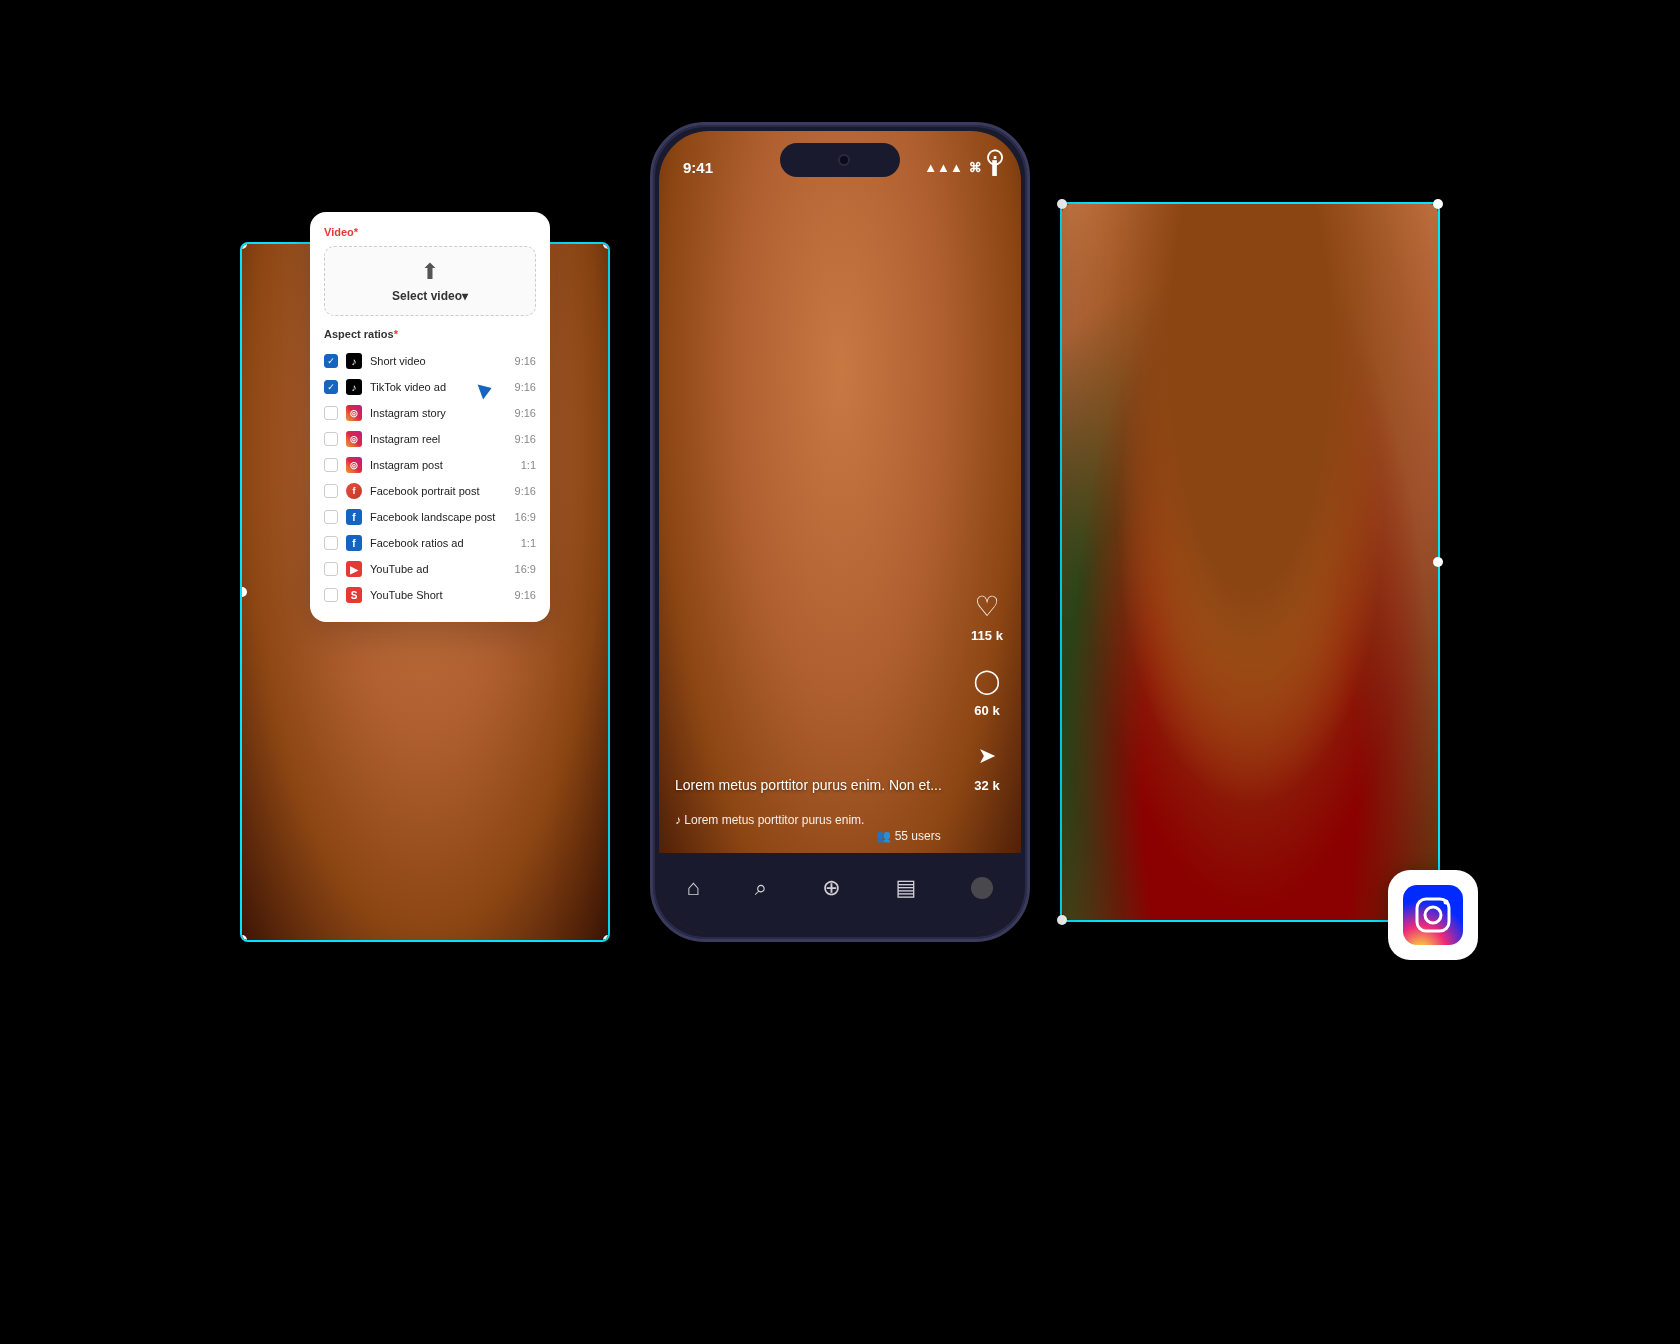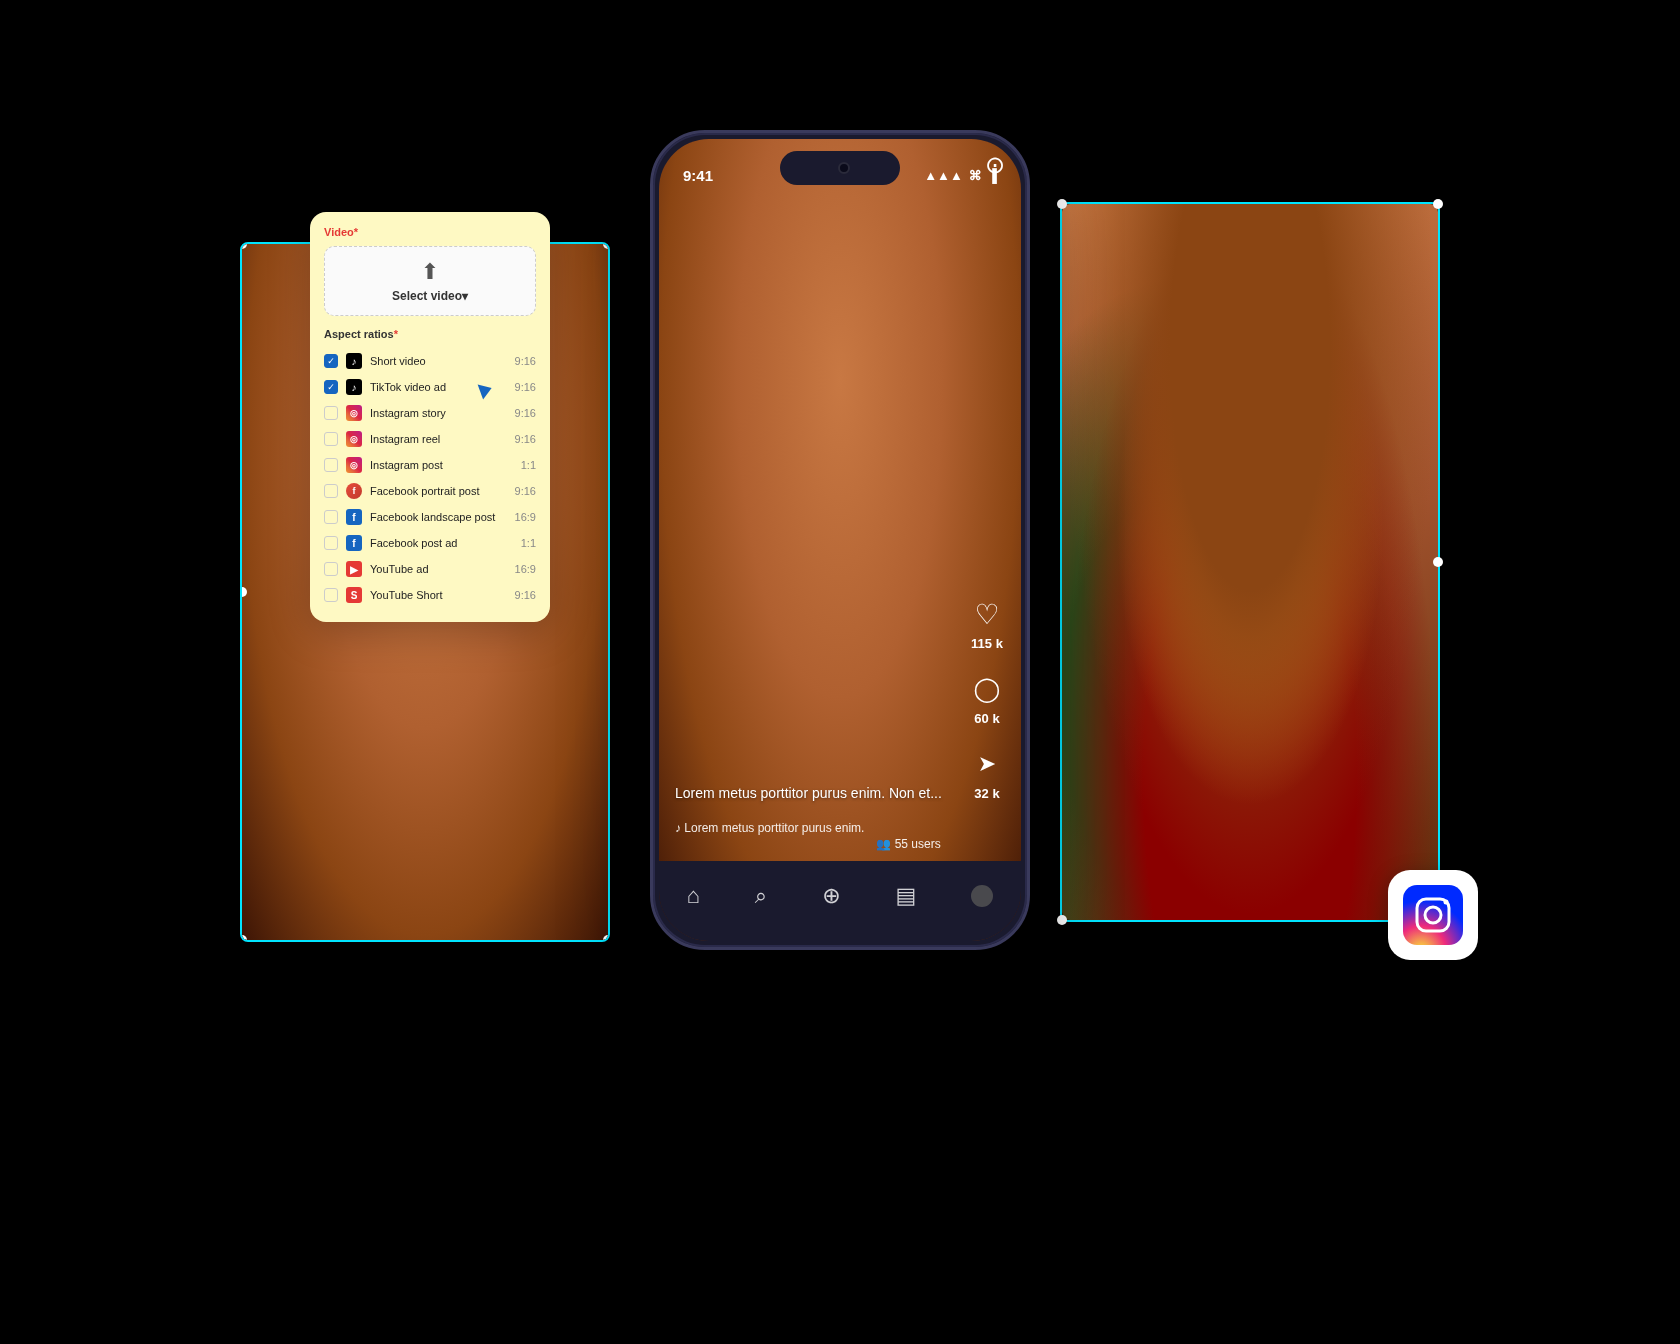--- a/index.html
+++ b/index.html
@@ -106,21 +106,21 @@
 
     .instagram-icon {
       width: 60px;
       height: 60px;
     }
 
     
     .phone-wrapper {
       position: absolute;
       left: 50%;
-      top: 8px;
+      top: 0;
       transform: translateX(-50%);
       z-index: 15;
     }
 
     .phone {
       width: 380px;
       height: 820px;
       background: #1a1a2e;
       border-radius: 55px;
       border: 3px solid #3a3a5c;
@@ -307,21 +307,21 @@
       border-radius: 3px;
       opacity: 0.3;
     }
 
     
     .ui-panel {
       position: absolute;
       left: 70px;
       top: 90px;
       width: 240px;
-      background: #fef9c3;
+      background: #ffffff;
       border-radius: 16px;
       padding: 14px;
       box-shadow: 0 8px 40px rgba(0,0,0,0.25);
       z-index: 25;
     }
 
     .panel-label {
       font-size: 11px;
       color: #333;
       font-weight: 600;
@@ -618,21 +618,21 @@
       <div class="aspect-item">
         <div class="aspect-checkbox"></div>
         <div class="platform-icon fb-landscape-icon" style="font-size:10px;font-weight:900;">f</div>
         <span class="aspect-name">Facebook landscape post</span>
         <span class="aspect-ratio">16:9</span>
       </div>
 
       <div class="aspect-item">
         <div class="aspect-checkbox"></div>
         <div class="platform-icon fb-video-icon" style="font-size:10px;font-weight:900;">f</div>
-        <span class="aspect-name">Facebook post ad</span>
+        <span class="aspect-name">Facebook ratios ad</span>
         <span class="aspect-ratio">1:1</span>
       </div>
 
       <div class="aspect-item">
         <div class="aspect-checkbox"></div>
         <div class="platform-icon youtube-ad-icon" style="font-size:10px;">▶</div>
         <span class="aspect-name">YouTube ad</span>
         <span class="aspect-ratio">16:9</span>
       </div>
 

